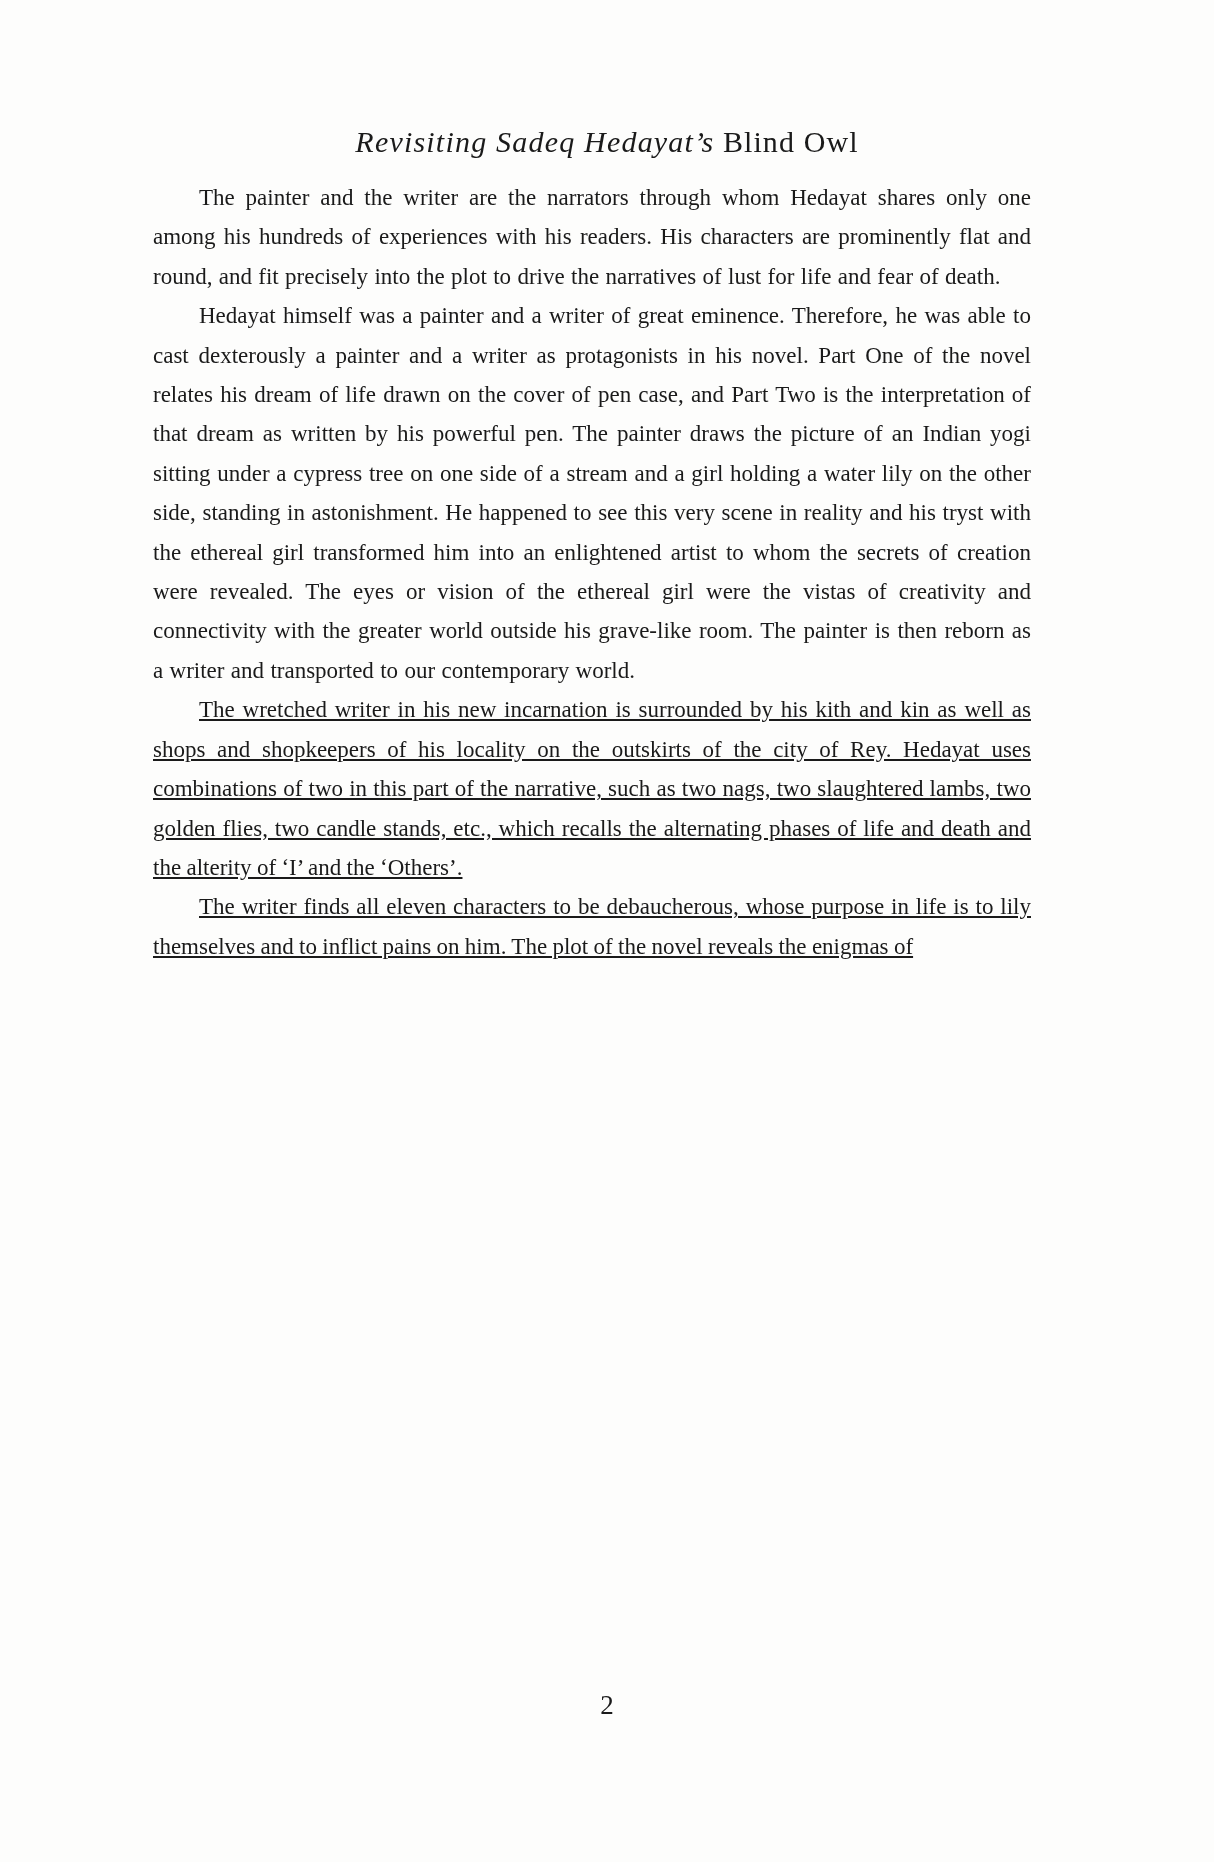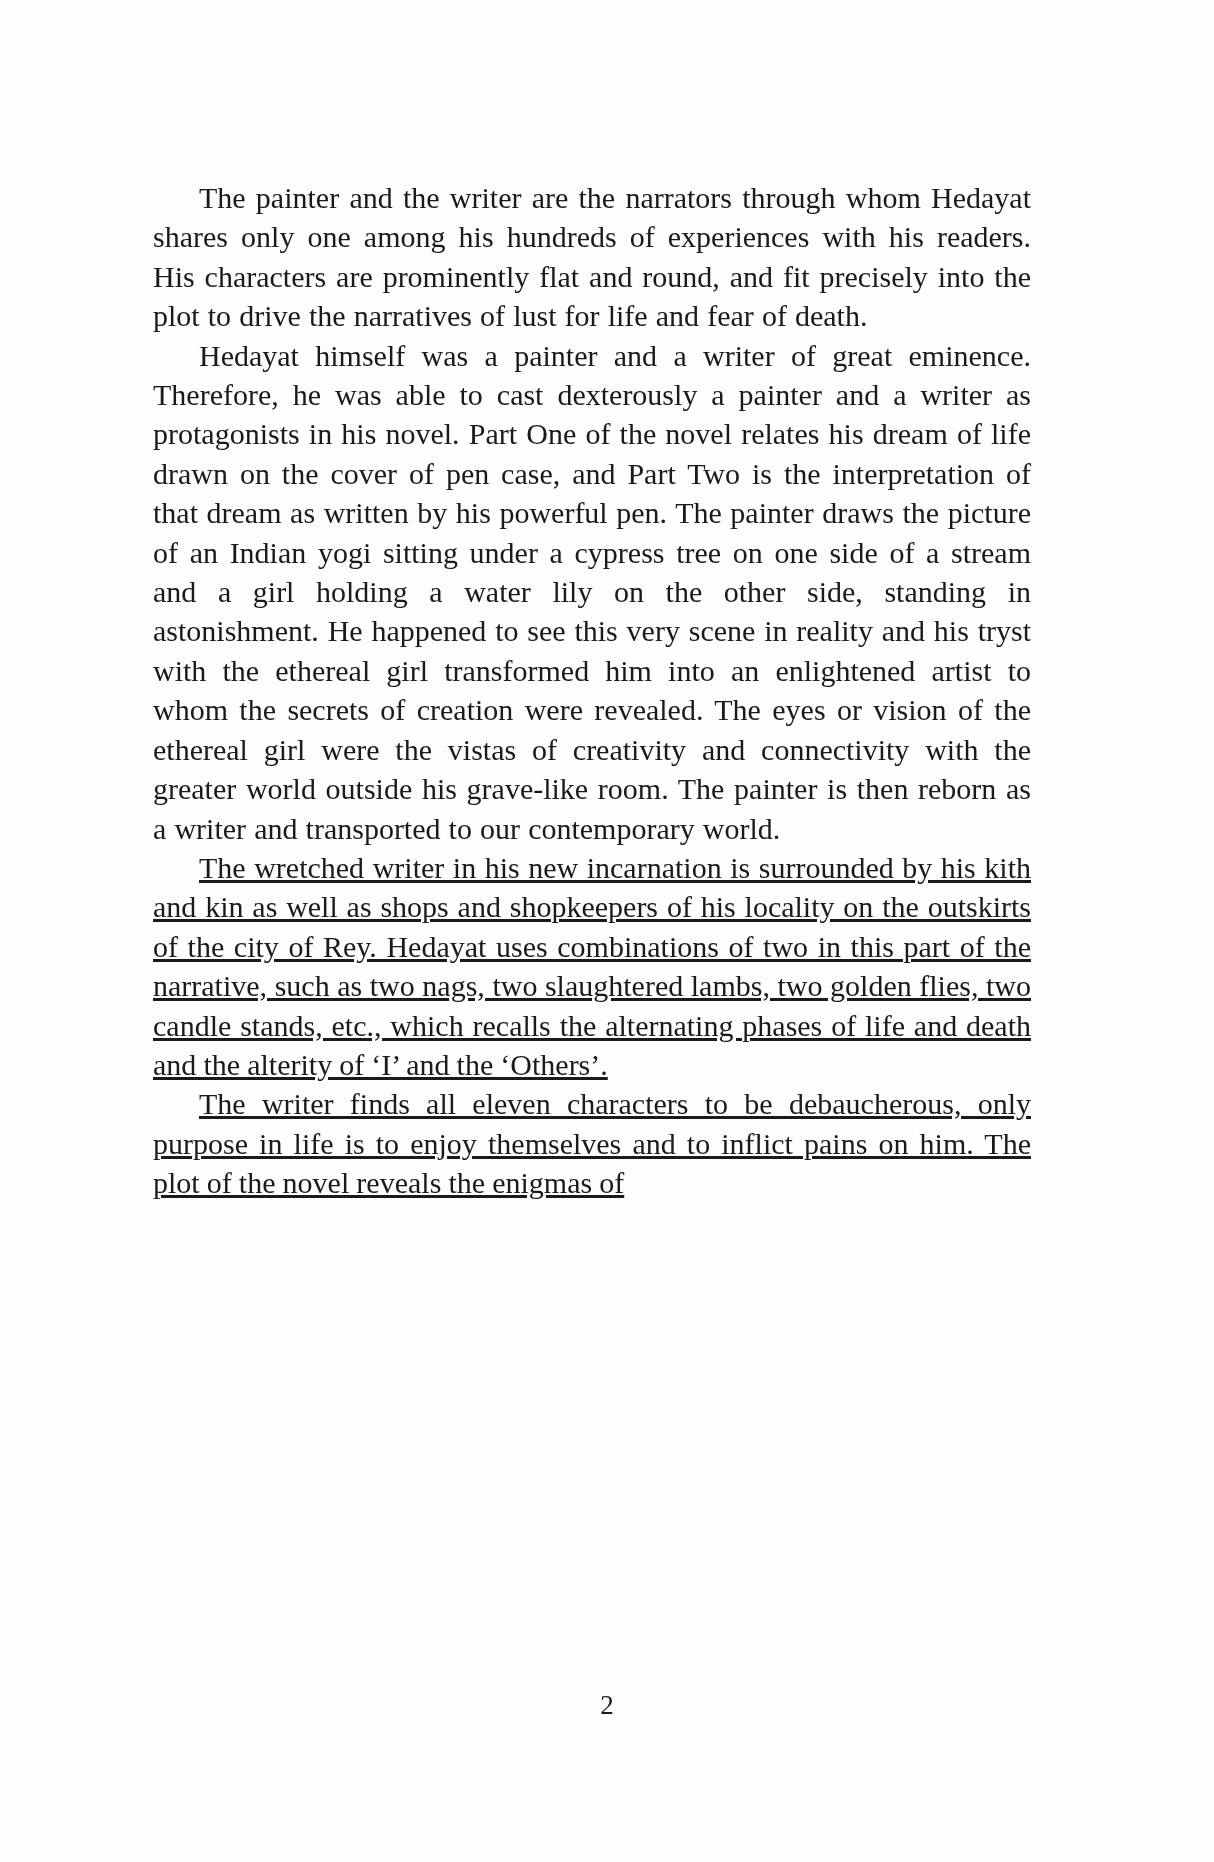--- a/index.html
+++ b/index.html
@@ -41,21 +41,21 @@
     font-style: normal;
     letter-spacing: 1.1px;
   }
 
   
   .textblock {
     position: absolute;
     top: 178px;
     left: 153px;
     width: 878px;
-    font-size: 30px;
+    font-size: 23px;
     line-height: 39.4px;
     text-align: justify;
     text-justify: inter-word;
   }
 
   .para {
     margin: 0;
     text-indent: 46px;
     text-align: justify;
     hyphens: none;
@@ -81,23 +81,26 @@
     font-size: 27px;
     line-height: 34px;
     color: #1a1a1a;
   }
 </style>
 </head>
 <body>
 
 <div class="page">
 
+  <div class="running-header">
+    <span class="rh-italic">Revisiting Sadeq Hedayat’s</span><span class="rh-roman"> Blind Owl</span>
+  </div>
 
   <div class="textblock">
     <p class="para loose">The painter and the writer are the narrators through whom Hedayat shares only one among his hundreds of experiences with his readers. His characters are prominently flat and round, and fit precisely into the plot to drive the narratives of lust for life and fear of death.</p>
     <p class="para loose">Hedayat himself was a painter and a writer of great eminence. Therefore, he was able to cast dexterously a painter and a writer as protagonists in his novel. Part One of the novel relates his dream of life drawn on the cover of pen case, and Part Two is the interpretation of that dream as written by his powerful pen. The painter draws the picture of an Indian yogi sitting under a cypress tree on one side of a stream and a girl holding a water lily on the other side, standing in astonishment. He happened to see this very scene in reality and his tryst with the ethereal girl transformed him into an enlightened artist to whom the secrets of creation were revealed. The eyes or vision of the ethereal girl were the vistas of creativity and connectivity with the greater world outside his grave-like room. The painter is then reborn as a writer and transported to our contemporary world.</p>
     <p class="para tight">The wretched writer in his new incarnation is surrounded by his kith and kin as well as shops and shopkeepers of his locality on the outskirts of the city of Rey. Hedayat uses combinations of two in this part of the narrative, such as two nags, two slaughtered lambs, two golden flies, two candle stands, etc., which recalls the alternating phases of life and death and the alterity of ‘I’ and the ‘Others’.</p>
-    <p class="para tight">The writer finds all eleven characters to be debaucherous, only purpose in life is to enjoy themselves and to inflict pains on him. The plot of the novel reveals the enigmas of</p>
+    <p class="para tight">The writer finds all eleven characters to be debaucherous, whose purpose in life is to lily themselves and to inflict pains on him. The plot of the novel reveals the enigmas of</p>
   </div>
 
   <div class="folio">2</div>
 
 </div>
 
 </body></html>

